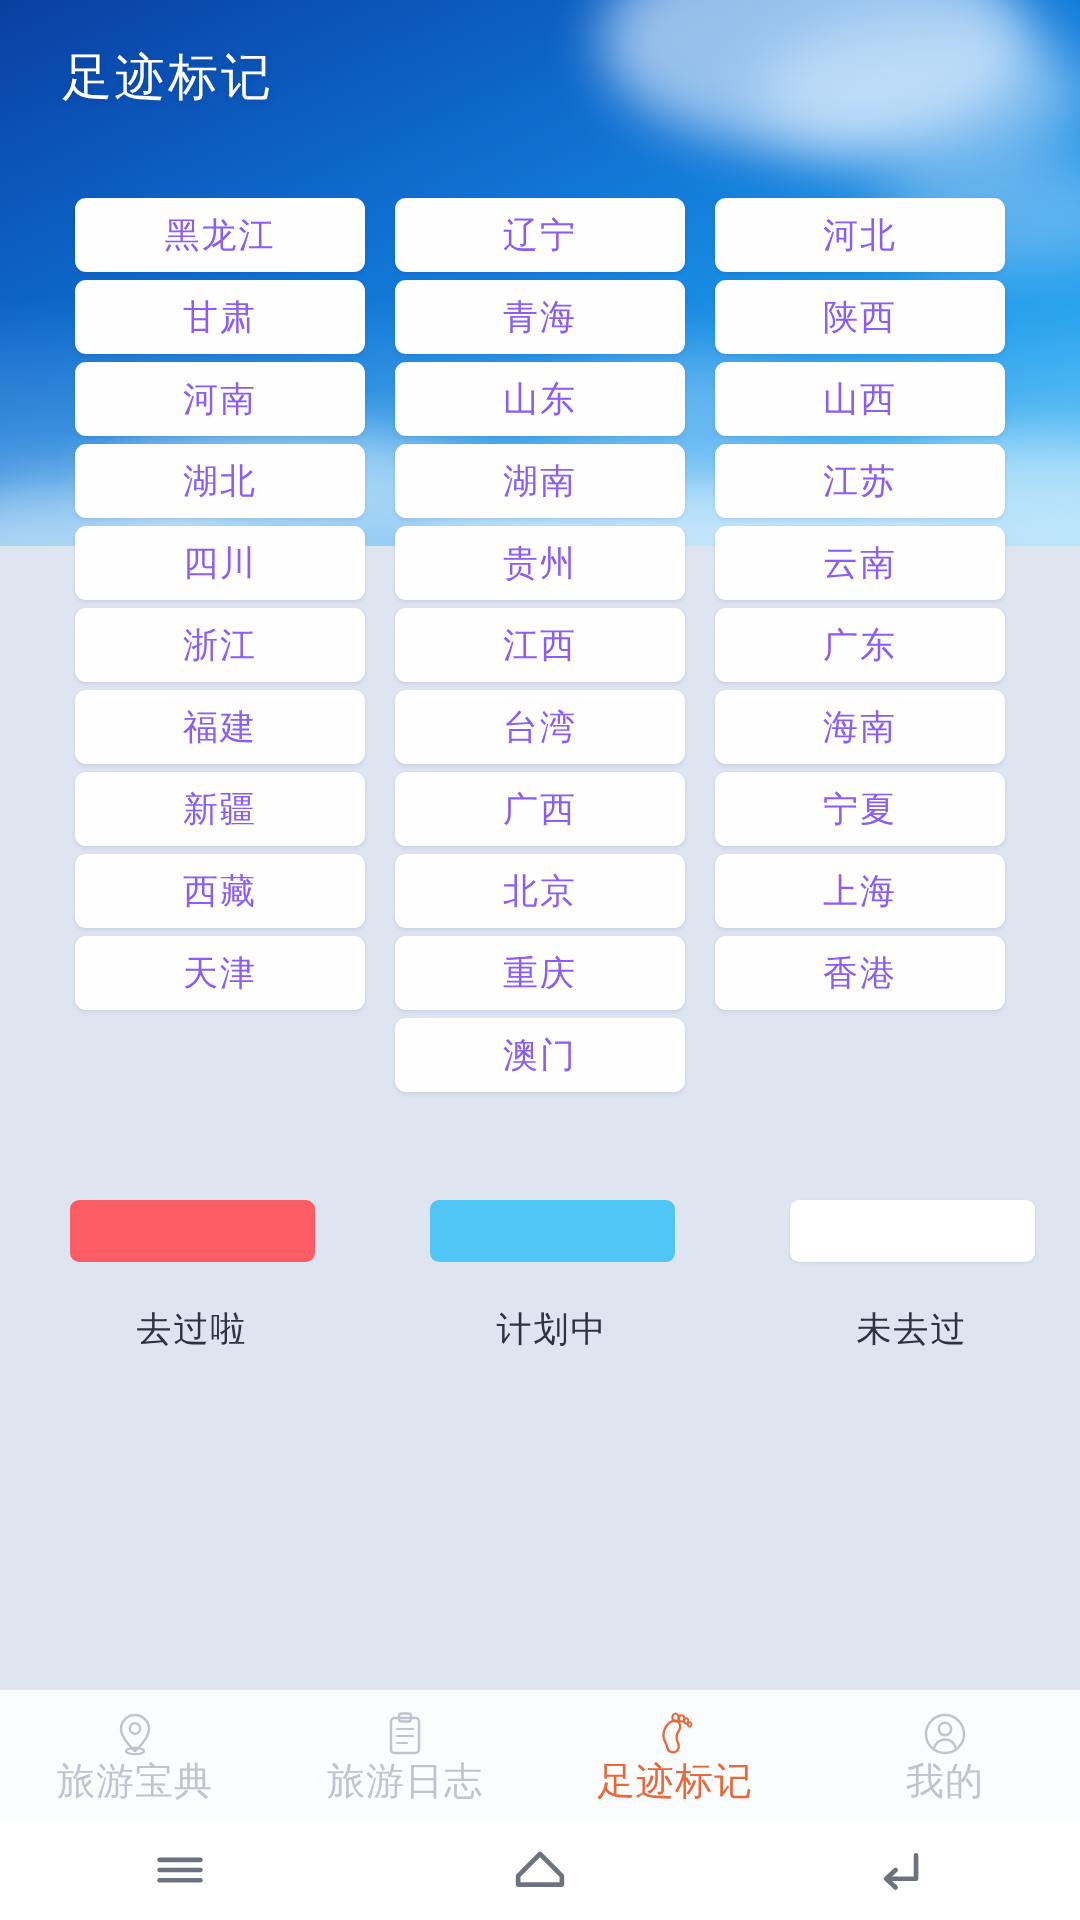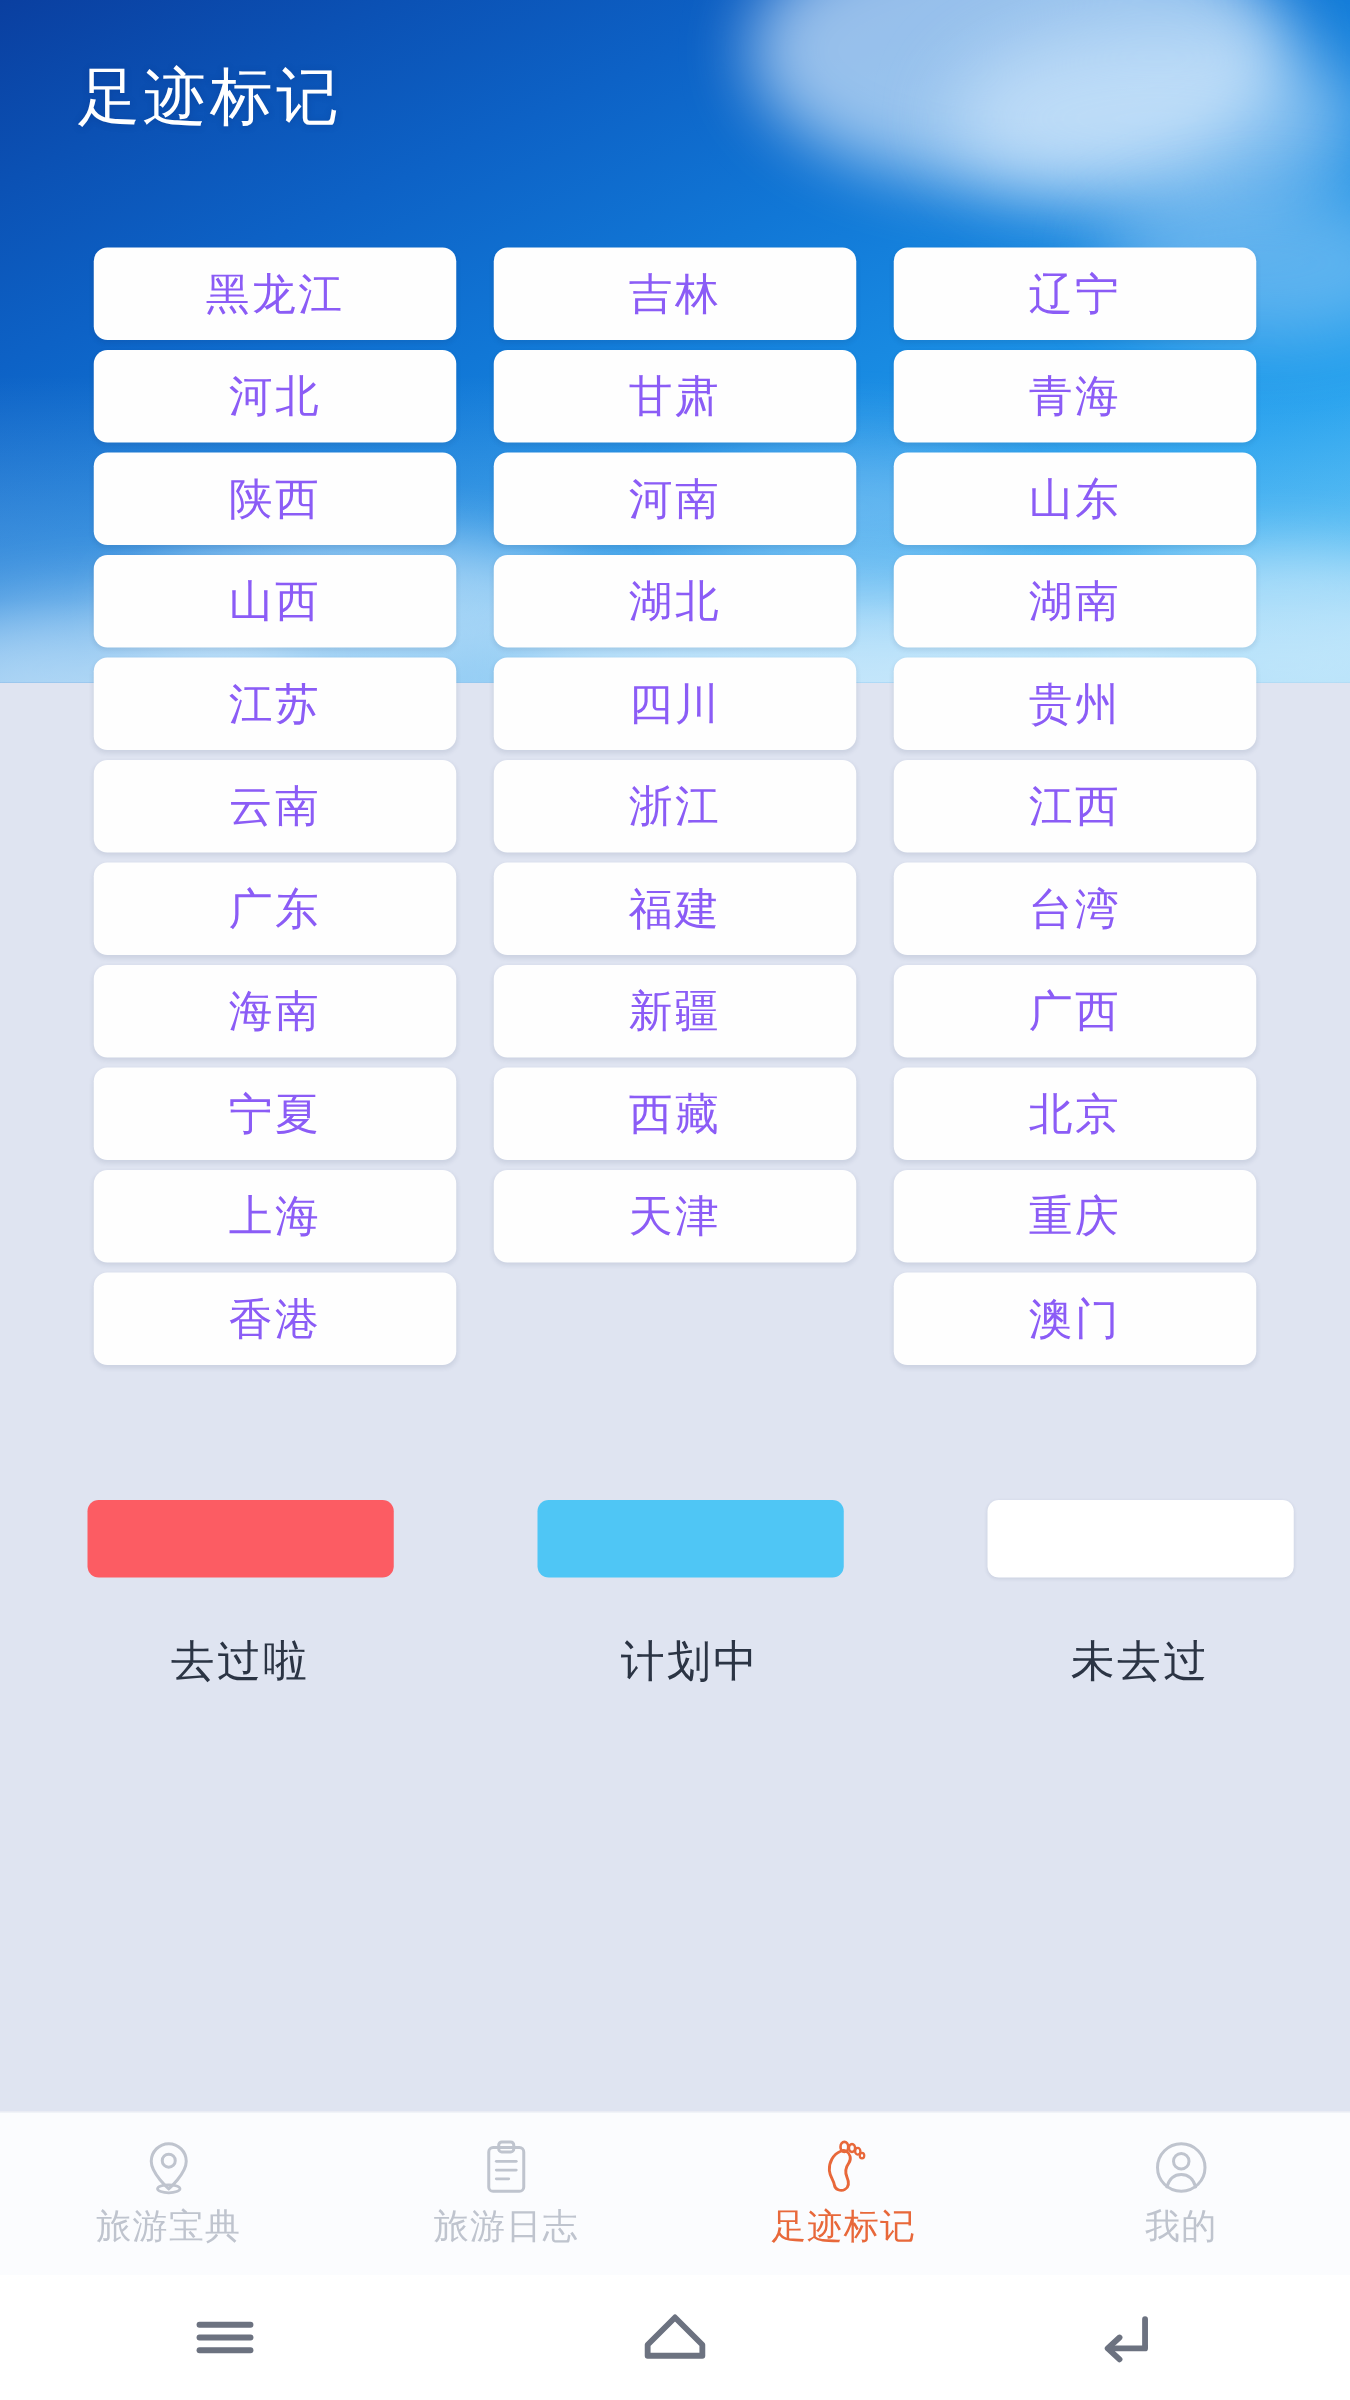--- a/index.html
+++ b/index.html
@@ -159,21 +159,21 @@
     justify-content: center;
     gap: 4px;
     height: 100%;
   }
   .tab .tab-icon {
     width: 48px;
     height: 48px;
     display: block;
   }
   .tab .tab-label {
-    font-size: 28px;
+    font-size: 38px;
     color: #BFC4CE;
     letter-spacing: 1px;
     line-height: 38px;
   }
   .tab.active .tab-label {
     color: #E8683A;
   }
 
   
   .sysnav {
@@ -210,21 +210,20 @@
     <div class="cloud c4"></div>
     <div class="cloud c5"></div>
     <div class="cloud c6"></div>
     <div class="cloud c7"></div>
   </div>
 
   <div class="page-title">足迹标记</div>
 
   <div class="grid" id="province-grid">
       <div class="cell">黑龙江</div>
-      <div class="cell">吉林</div>
       <div class="cell">辽宁</div>
       <div class="cell">河北</div>
       <div class="cell">甘肃</div>
       <div class="cell">青海</div>
       <div class="cell">陕西</div>
       <div class="cell">河南</div>
       <div class="cell">山东</div>
       <div class="cell">山西</div>
       <div class="cell">湖北</div>
       <div class="cell">湖南</div>

